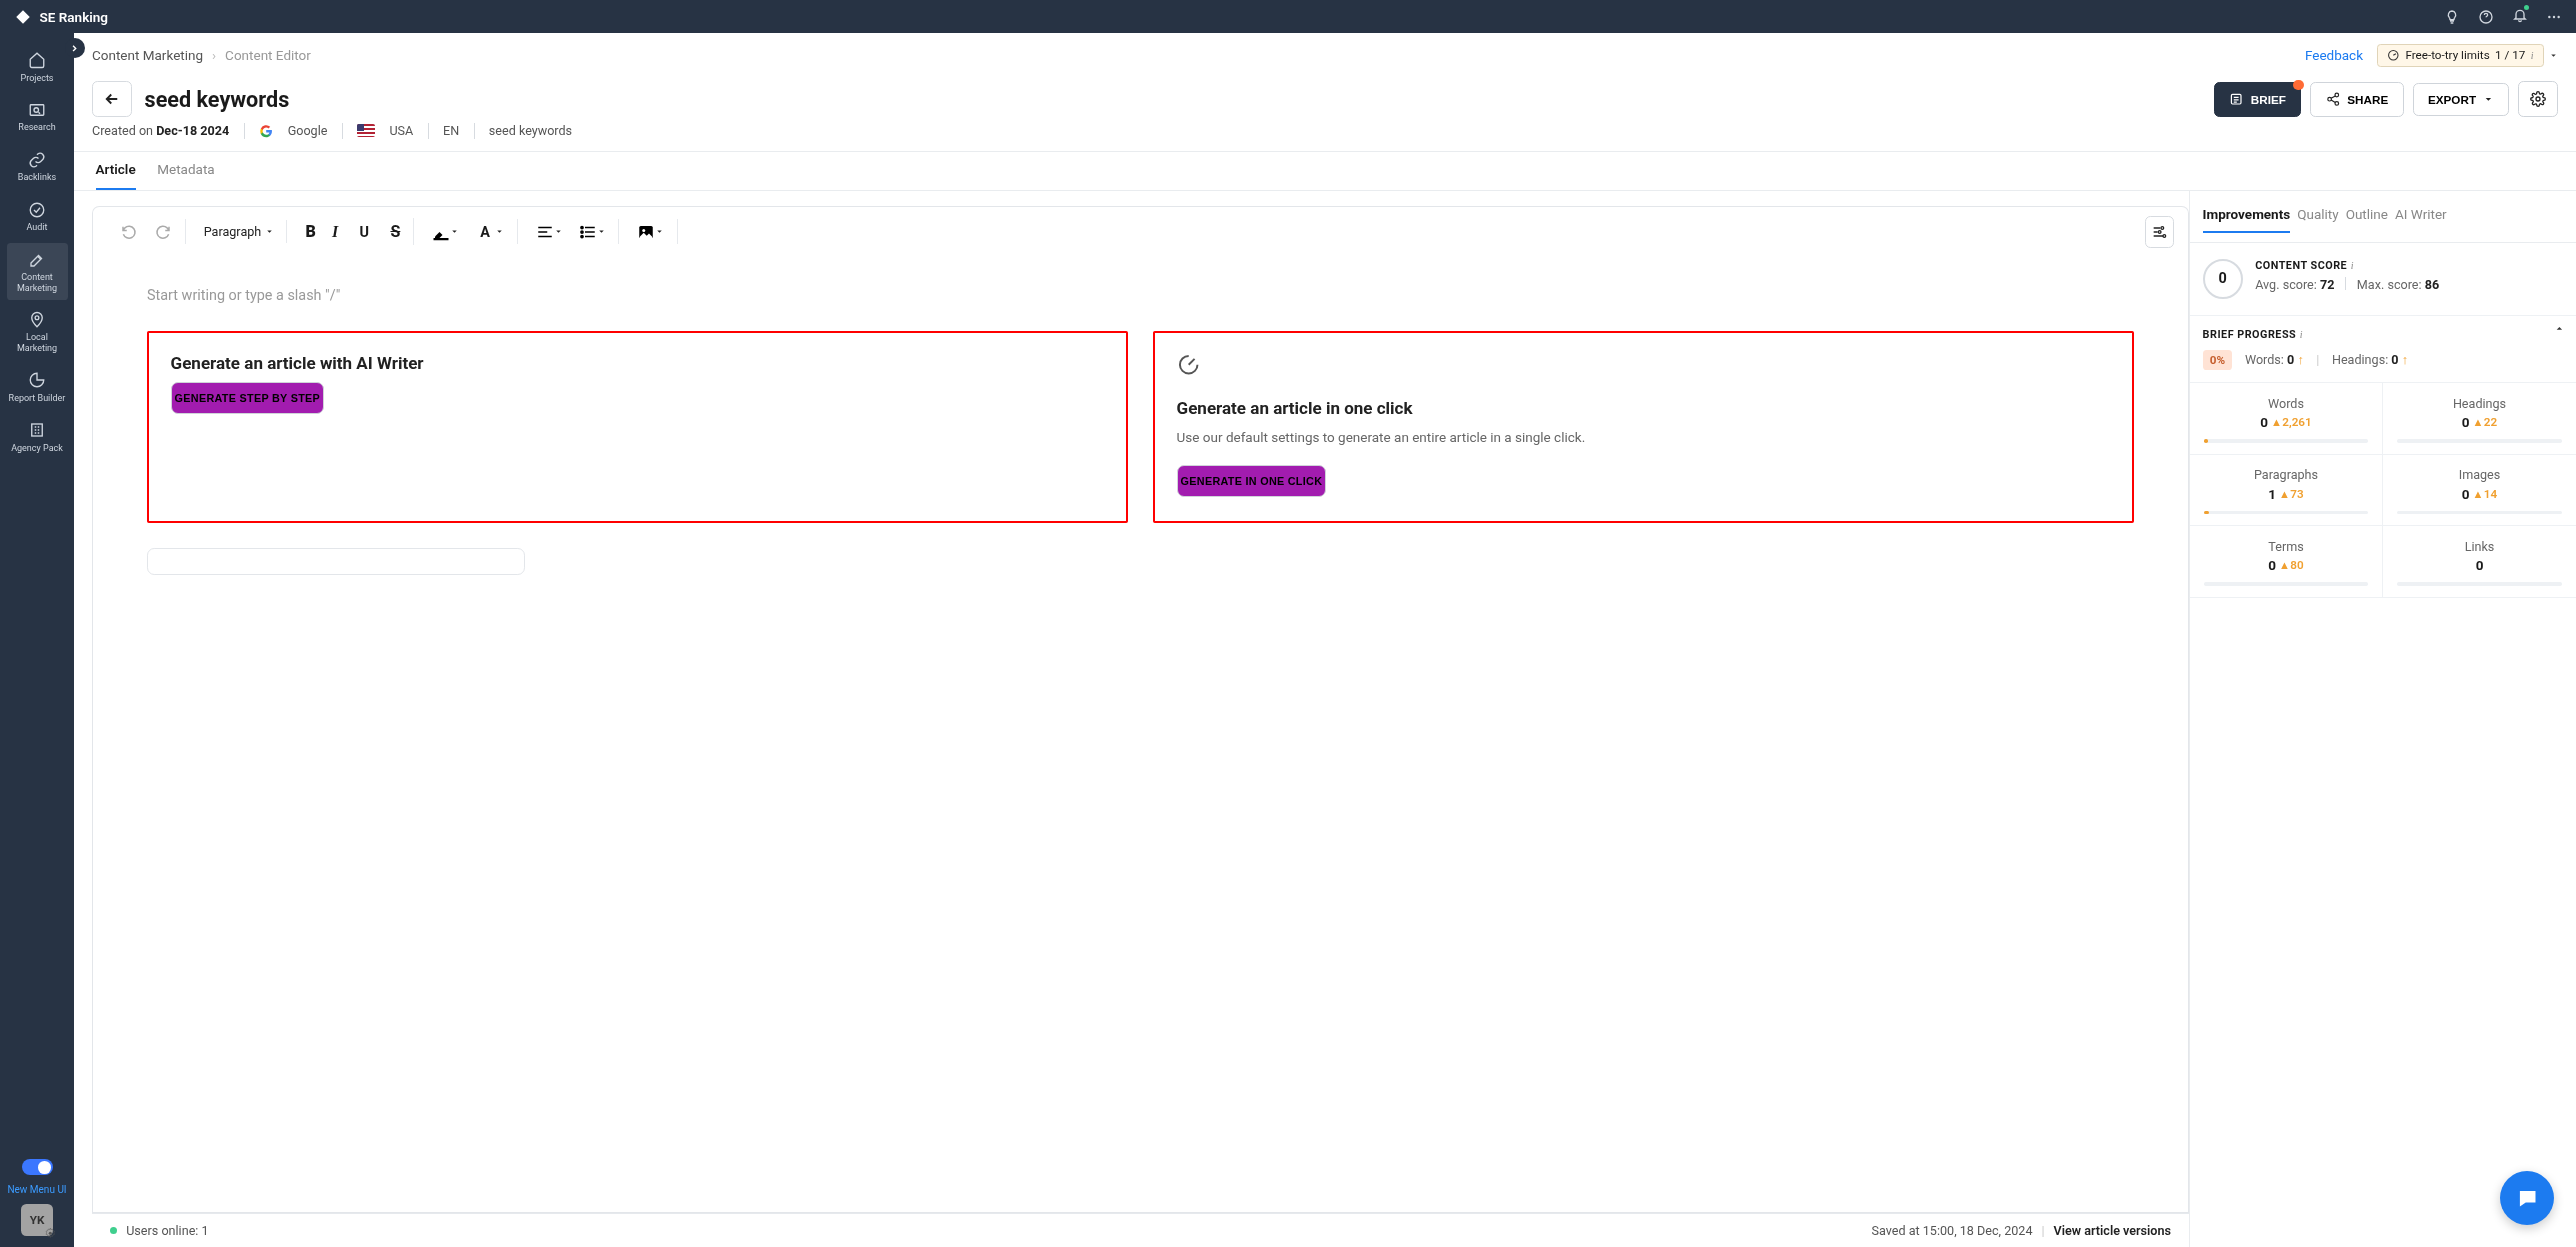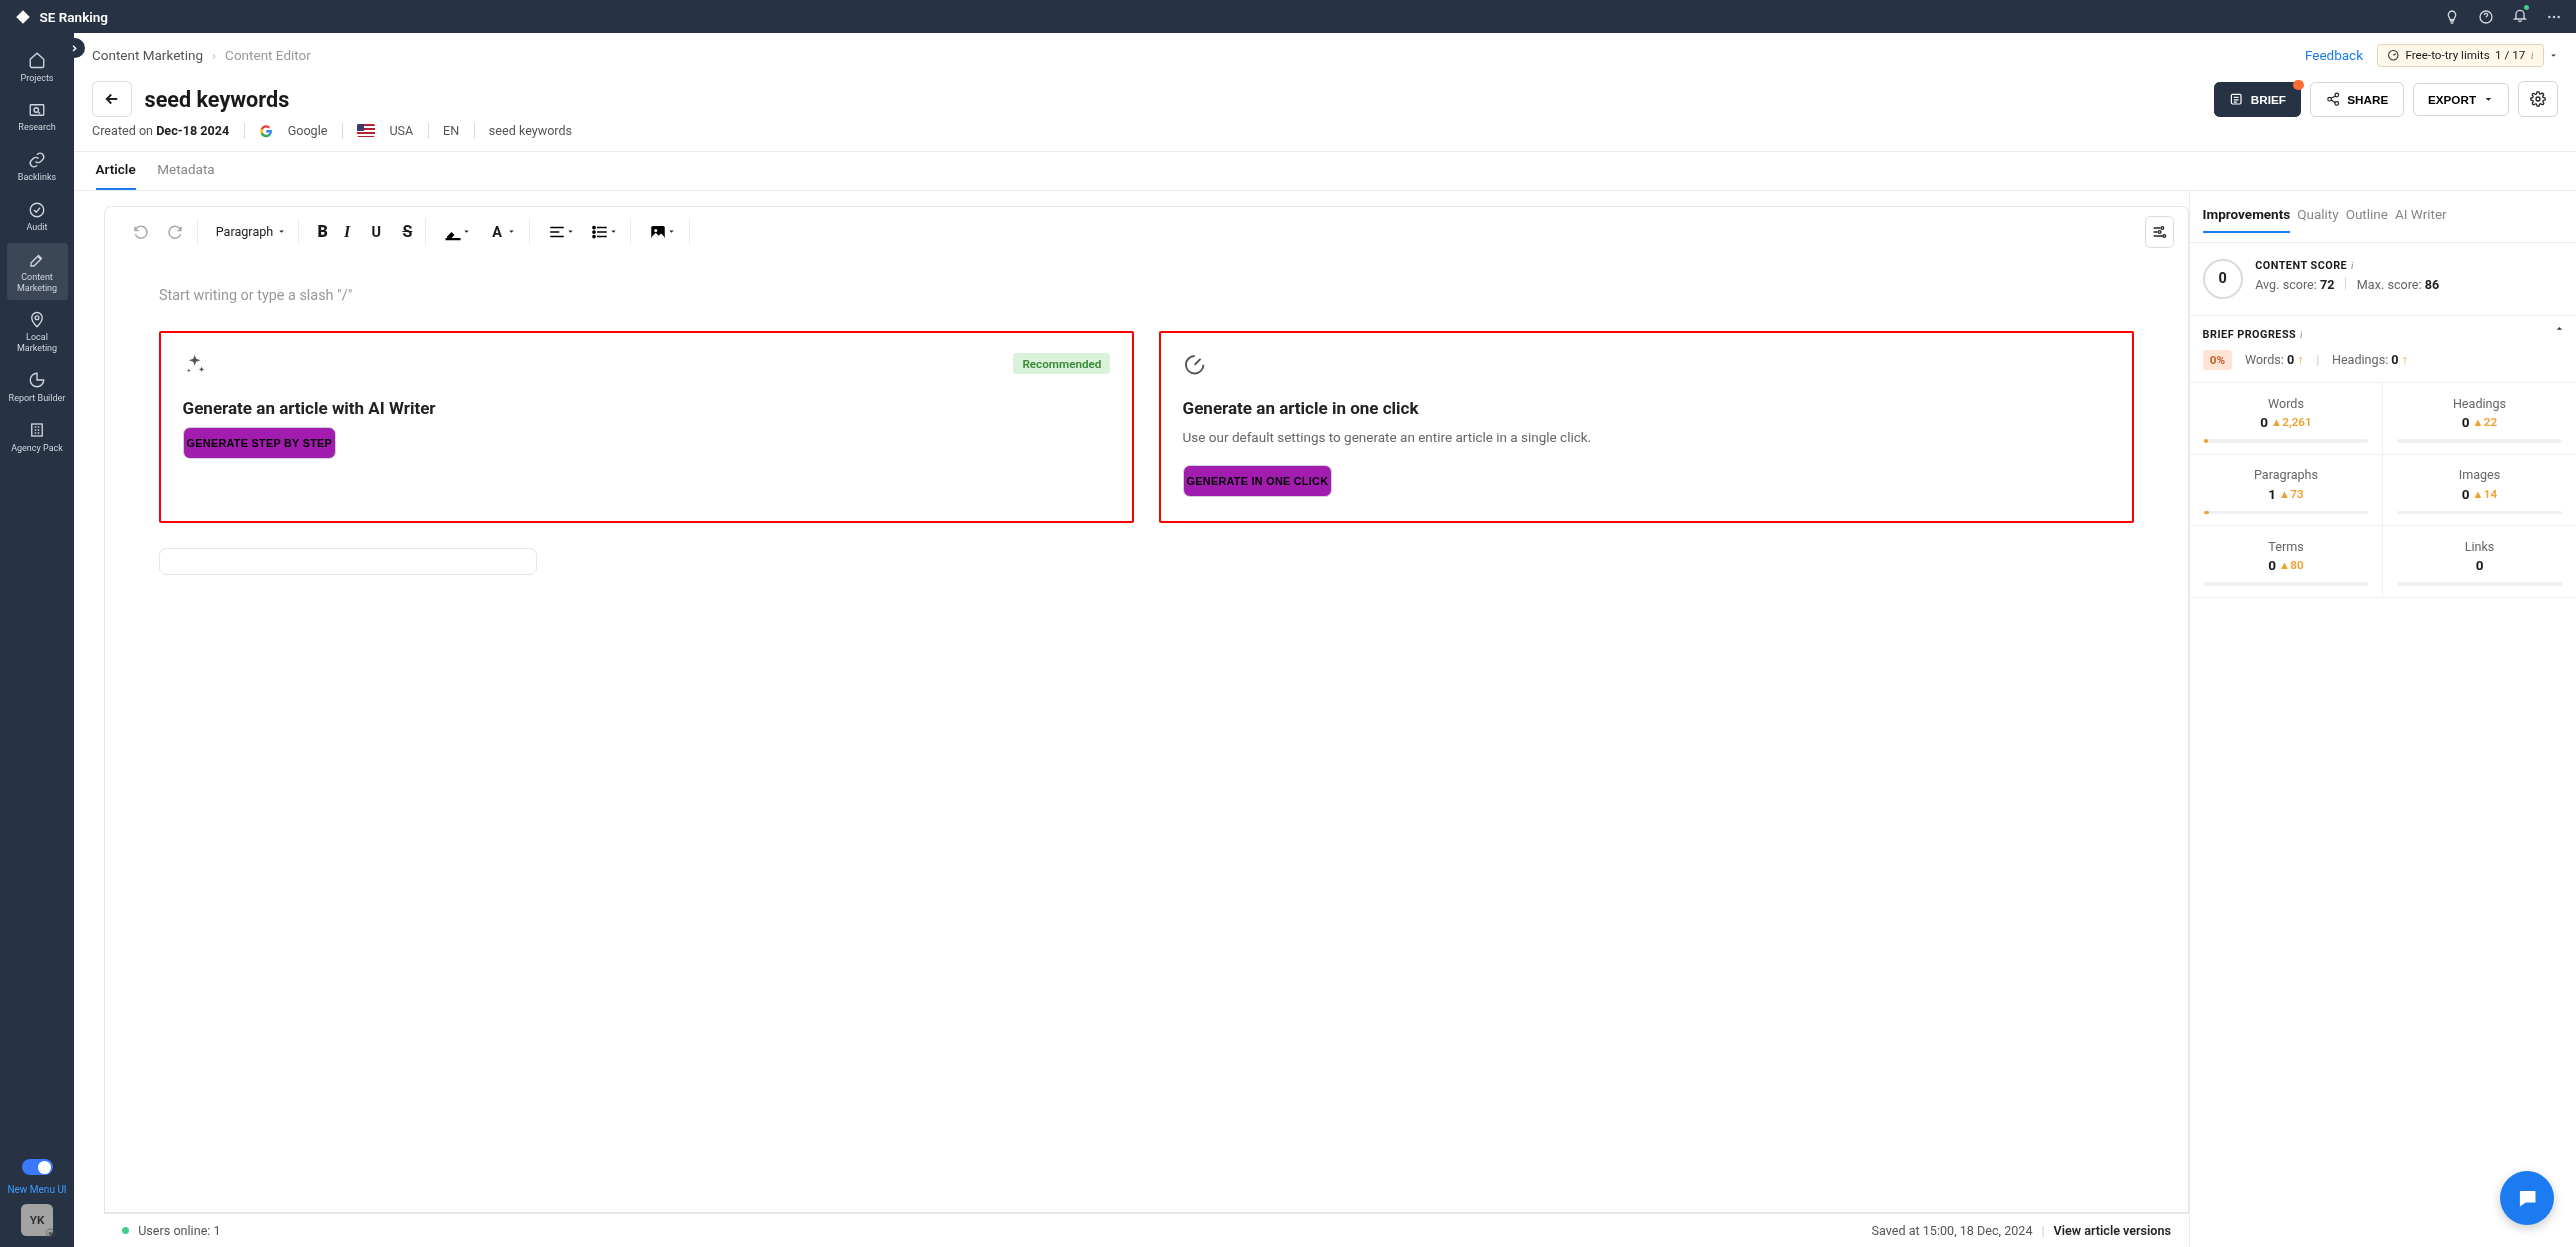--- a/index.html
+++ b/index.html
@@ -51,21 +51,21 @@
 .meta-row strong { font-weight:700; color:#222; }
 .flag-usa { width:18px; height:12.6px; background: linear-gradient(#b22234 0 15%, #fff 15% 30%, #b22234 30% 45%, #fff 45% 60%, #b22234 60% 75%, #fff 75% 90%, #b22234 90% 100%); position:relative; border-radius:1.8px; overflow:hidden; }
 .flag-usa::before{content:"";position:absolute;top:0;left:0;width:40%;height:55%;background:#3c3b6e;}
 .google-g { width:14.4px; height:14.4px; }
 
 .tabs-row { display:flex; gap:21.6px; padding: 9px 21.6px 0; border-bottom:0.9px solid #e9ecef; font-size:13.5px; }
 .tabs-row .tab { padding-bottom:10.8px; color:#888; cursor:pointer; }
 .tabs-row .tab.active { color:#1a1a1a; font-weight:600; border-bottom:2.7px solid #1c7bf0; }
 
 .workspace { display:flex; flex:1; overflow:hidden; }
-.editor-pane { flex:1; padding:14.4px 0 0 18px; display:flex; flex-direction:column; overflow:hidden;margin-left:12px; }
+.editor-pane { flex:1; padding:14.4px 0 0 18px; display:flex; flex-direction:column; overflow:hidden; }
 .toolbar { border:0.9px solid #e3e6ea; border-bottom:none; border-top-left-radius:7.2px; border-top-right-radius:7.2px; display:flex; align-items:center; padding:9px 14.4px; gap:5.4px; }
 .tool-group { display:flex; align-items:center; gap:5.4px; padding:0 7.2px; border-right:0.9px solid #e6e9ed; }
 .tool-group:last-child{border-right:none;}
 .tool-btn { padding:3.6px 5.4px; cursor:pointer; display:flex; align-items:center; border-radius:3.6px; }
 .tool-btn.text-style { font-size:12.6px; color:#222; gap:3.6px; }
 .tool-underline { width:20px; height:16px; display:flex; flex-direction:column; align-items:center; }
 .tool-underline .bar { width:16px; height:2.7px; background:#000; margin-top:0.9px; }
 .advanced-btn { margin-left:auto; width:29px; height:32px; border:0.9px solid #d7dbe0; border-radius:5.4px; display:flex; align-items:center; justify-content:center; cursor:pointer; }
 
 .editor-body { border:0.9px solid #e3e6ea; border-top:none; flex:1; overflow:auto; padding:21.6px 54px; position:relative; }
@@ -416,26 +416,20 @@
                 <circle cx="13" cy="12" r="2"></circle>
                 <circle cx="20" cy="18" r="2"></circle>
               </svg>
           </div>
         </div>
 
         <div class="editor-body">
           <div class="editor-placeholder">Start writing or type a slash "/"</div>
           <div class="card-row">
             <div class="card">
-              <div class="card-head">
-                <svg viewBox="0 0 24 24" fill="#555">
-                    <path d="M12 2l1.5 4L18 7.5 13.5 9 12 13l-1.5-4L6 7.5 10.5 6zM19 14l.8 2 2 .8-2 .8-.8 2-.8-2-2-.8 2-.8zM6 16l.6 1.5L8 18l-1.4.5L6 20l-.6-1.5L4 18l1.4-.5z"></path>
-                  </svg>
-                <span class="rec-badge">Recommended</span>
-              </div>
               <h3>Generate an article with AI Writer</h3>
               <button class="gen-btn">GENERATE STEP BY STEP</button>
             </div>
             <div class="card">
               <div class="card-head">
                 <svg viewBox="0 0 24 24" fill="none" stroke="#555" stroke-width="2">
                     <path d="M12 3a9 9 0 109 9"></path>
                     <path d="M12 12l6-6"></path>
                   </svg>
               </div>

